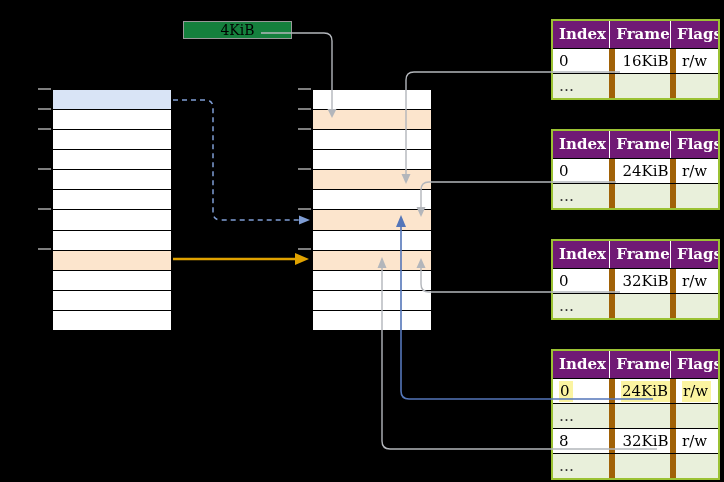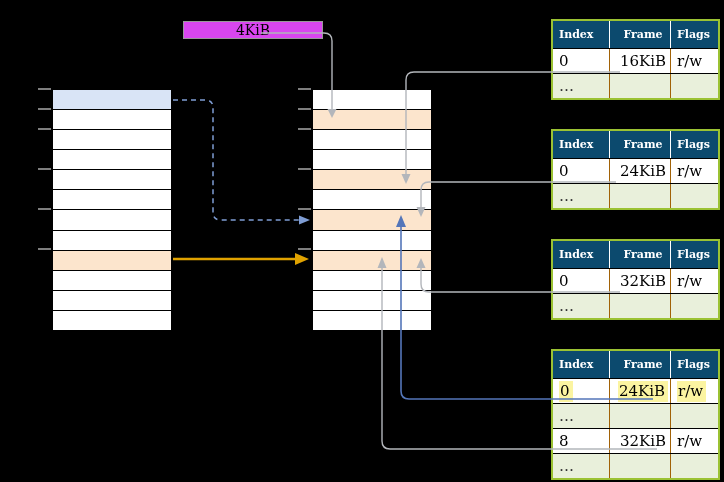--- a/index.html
+++ b/index.html
@@ -7,35 +7,35 @@
           font-family:"DejaVu Serif","Liberation Serif",serif;}
   
   .mem-col{position:absolute;width:120px;height:242px;border:1px solid #000;box-sizing:border-box;
            background:#fff;display:flex;flex-direction:column;}
   .mem-row{flex:1;border-bottom:1px solid #000;background:#fff;}
   .mem-row:last-child{border-bottom:none;}
   .fill-blue{background:#D9E4F6;}
   .fill-orange{background:#FCE5CD;}
   .tick{position:absolute;width:13px;height:2px;background:#7E7E7E;}
   
-  .label-box{position:absolute;left:183px;top:21px;width:140px;height:18px;box-sizing:border-box;
-             background:#d946ef;border:1px solid #999;text-align:center;
+  .label-box{position:absolute;left:183px;top:21px;width:109px;height:18px;box-sizing:border-box;
+             background:#15803d;border:1px solid #999;text-align:center;
              font-size:14px;line-height:16px;color:#000;}
   
   .pt{position:absolute;left:551px;width:169px;box-sizing:border-box;border:2px solid #9BC233;background:#fff;}
   .pt-row{display:flex;}
   .pt-cell{padding-left:6px;font-size:15px;box-sizing:border-box;white-space:nowrap;overflow:hidden;}
   .c0{width:56px;}
   .c1{width:61px;text-align:center;}
   .c2{flex:1;}
-  .pt-header .pt-cell{background:#0c4a6e;color:#fff;font-weight:bold;height:27px;line-height:27px;
-                      border-left:1px solid #fff;font-size:11px;}
+  .pt-header .pt-cell{background:#701a75;color:#fff;font-weight:bold;height:27px;line-height:27px;
+                      border-left:1px solid #fff;font-size:15px;}
   .pt-header .pt-cell.c0{border-left:none;}
   .pt-data,.pt-ellipsis{border-top:1px solid #000;}
-  .pt-data .pt-cell,.pt-ellipsis .pt-cell{height:24px;line-height:24px;border-left:1px solid #a16207;color:#000;}
+  .pt-data .pt-cell,.pt-ellipsis .pt-cell{height:24px;line-height:24px;border-left:6px solid #a16207;color:#000;}
   .pt-data .pt-cell.c0,.pt-ellipsis .pt-cell.c0{border-left:none;}
   .pt-ellipsis .pt-cell{background:#E9F0DB;color:#333;}
   mark{background:#FBF4A1;color:#000;padding:1px 3px 2px 1px;}
   
   svg.overlay{position:absolute;left:0;top:0;pointer-events:none;}
 </style>
 </head>
 <body>
 
 <div class="canvas">

